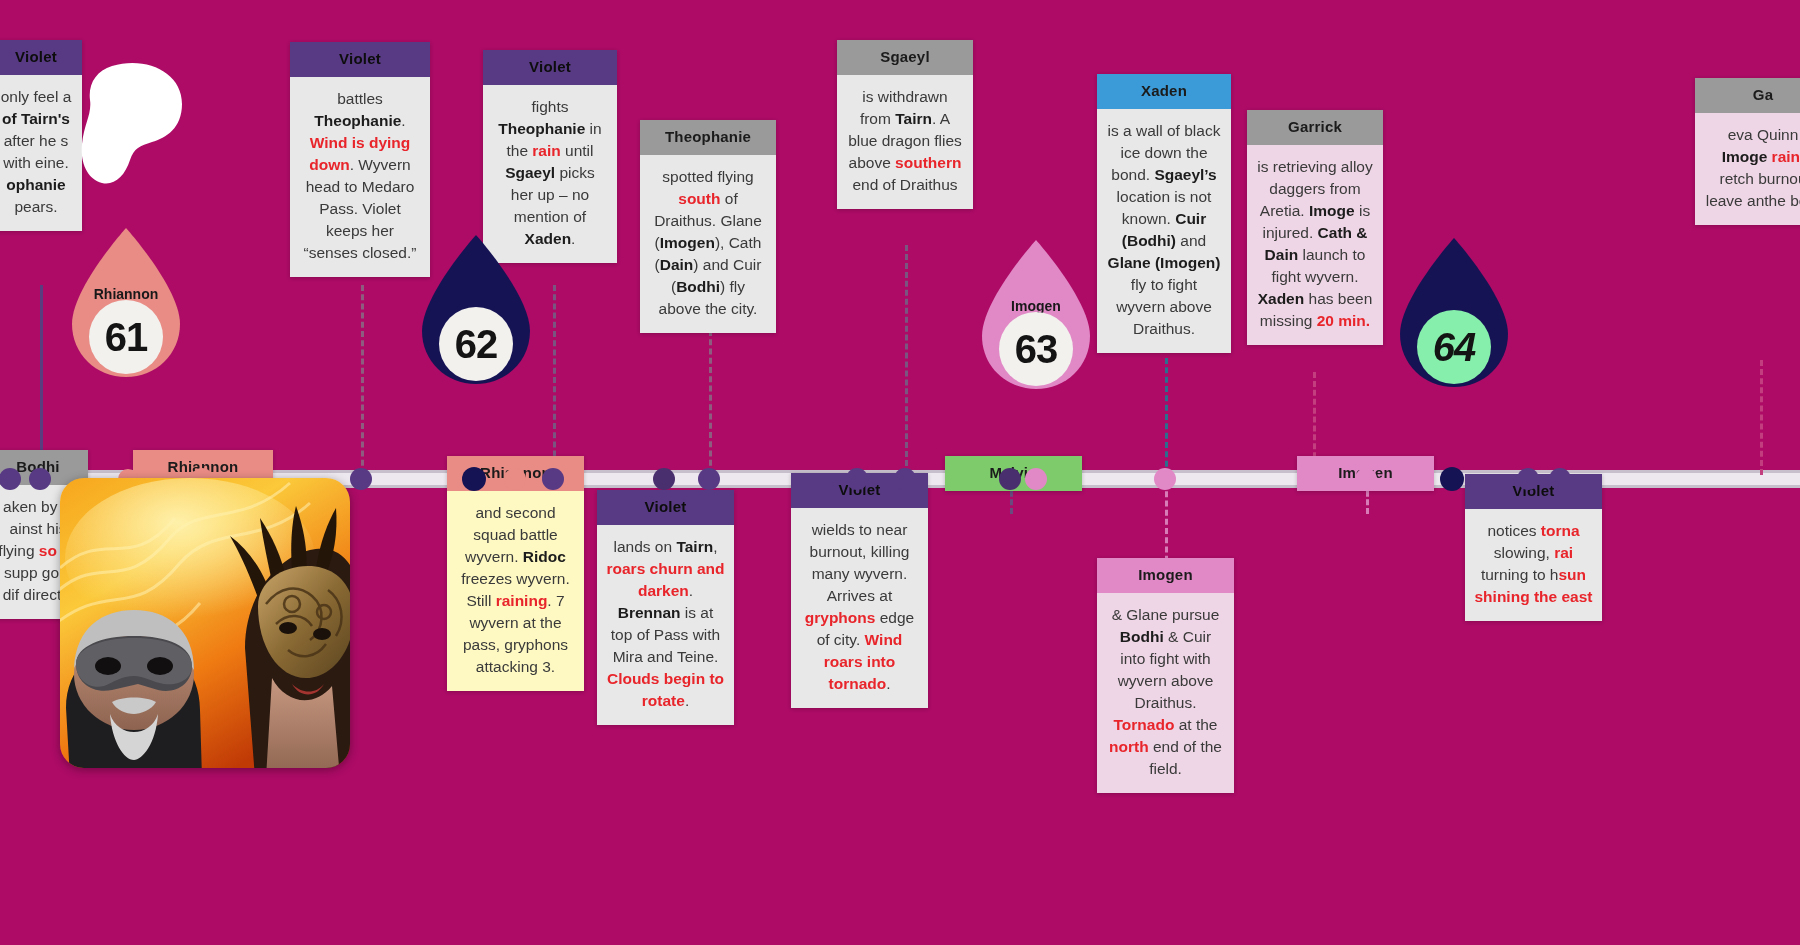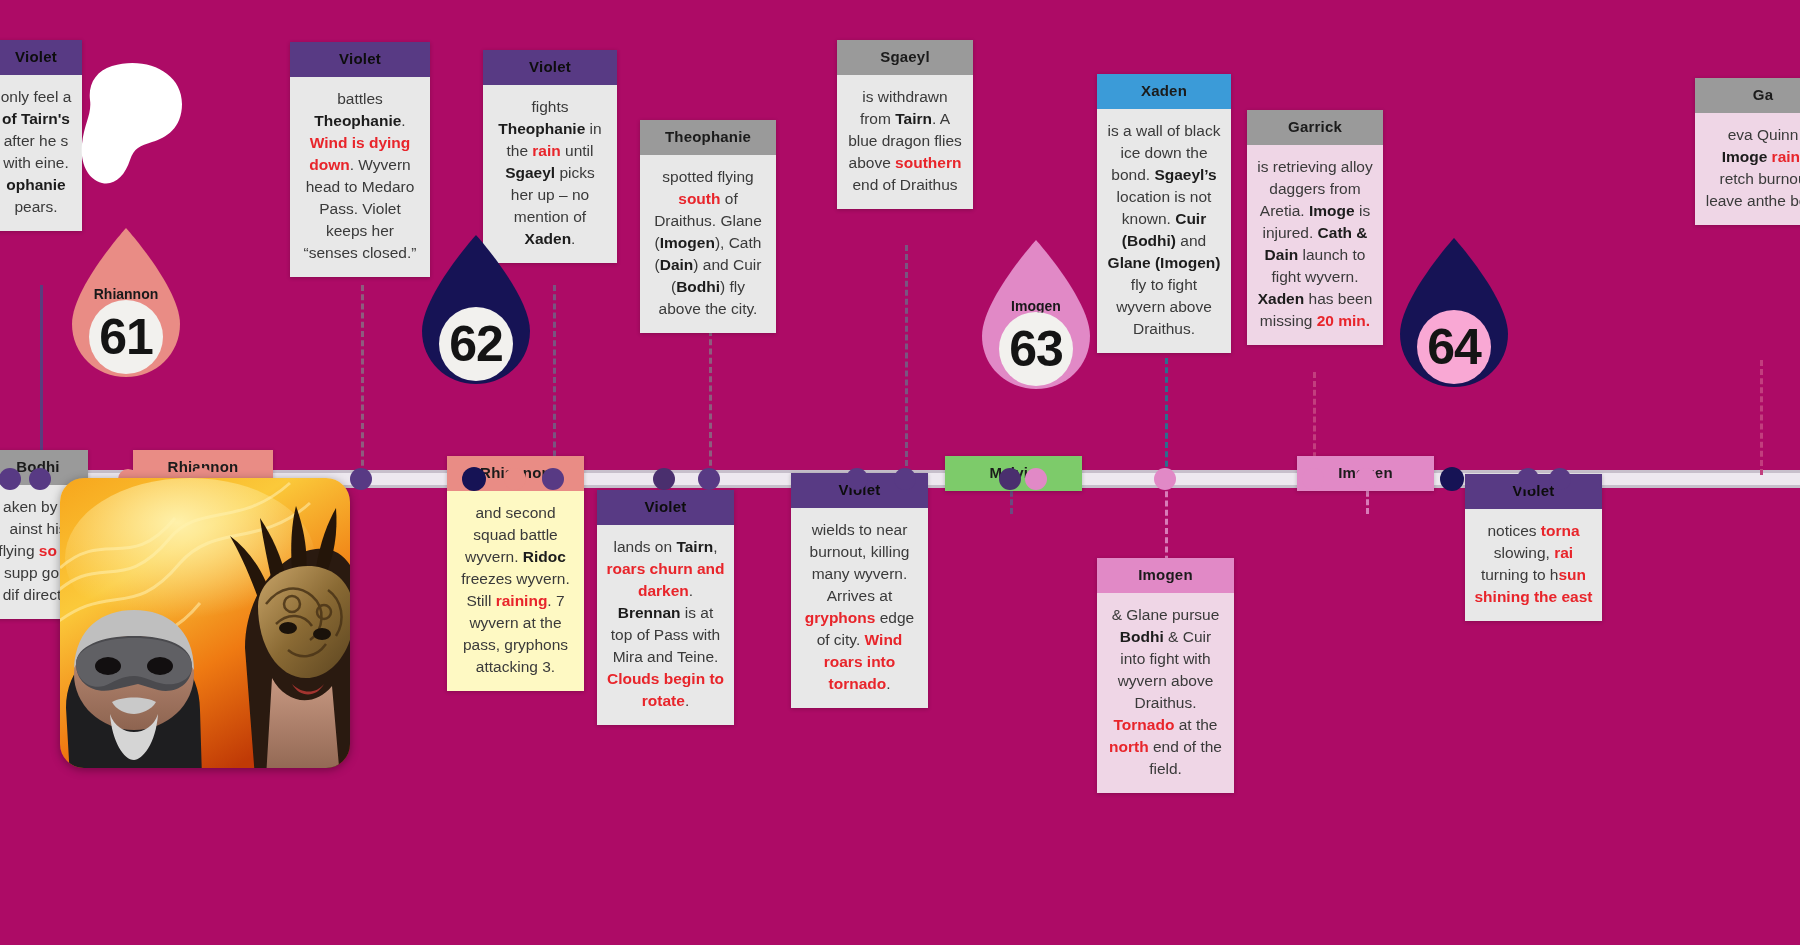--- a/index.html
+++ b/index.html
@@ -88,21 +88,21 @@
     width: 116px; height: 150px;
   }
   .drop .circle {
     position: absolute;
     left: 50%; transform: translateX(-50%);
     bottom: 4px;
     width: 74px; height: 74px;
     border-radius: 50%;
     background: #F2F1EE;
     display: flex; align-items: center; justify-content: center;
-    font-size: 50px; font-weight: bold; color: #141414;
+    font-size: 40px; font-weight: bold; color: #141414;
     letter-spacing: -1px;
   }
   .drop .lbl {
     position: absolute;
     left: 0; right: 0;
     top: 58px;
     font-size: 14px; font-weight: bold;
     color: #19191a;
     text-align: center;
   }
@@ -167,21 +167,21 @@
         <svg class="teardrop" viewBox="0 0 116 150">
           <path d="M58 0 C58 0 112 60 112 96 C112 126 88 149 58 149 C28 149 4 126 4 96 C4 60 58 0 58 0 Z" fill="#E189C6"></path>
         </svg>
         <div class="lbl">Imogen</div>
         <div class="circle" style="background: rgb(242, 241, 238);">63</div>
       </div>
       <div class="drop" style="left: 1396px; top: 238px;">
         <svg class="teardrop" viewBox="0 0 116 150">
           <path d="M58 0 C58 0 112 60 112 96 C112 126 88 149 58 149 C28 149 4 126 4 96 C4 60 58 0 58 0 Z" fill="#161355"></path>
         </svg>
-        <div class="circle" style="background: #f9a8d4;">64</div>
+        <div class="circle" style="background: #86efac; font-style: italic;">64</div>
       </div>
     </div>
 
   <div class="spine"></div>
   <div id="nodes">
       <div class="node" style="width: 22px; height: 22px; left: -1px; top: 468px; background: rgb(88, 58, 132);"></div>
       <div class="node" style="width: 22px; height: 22px; left: 29px; top: 468px; background: rgb(88, 58, 132);"></div>
       <div class="node" style="width: 20px; height: 20px; left: 118px; top: 469px; background: rgb(233, 140, 133);"></div>
       <div class="node" style="width: 22px; height: 22px; left: 191px; top: 468px; background: rgb(233, 140, 133);"></div>
       <div class="node" style="width: 22px; height: 22px; left: 350px; top: 468px; background: rgb(88, 58, 132);"></div>

